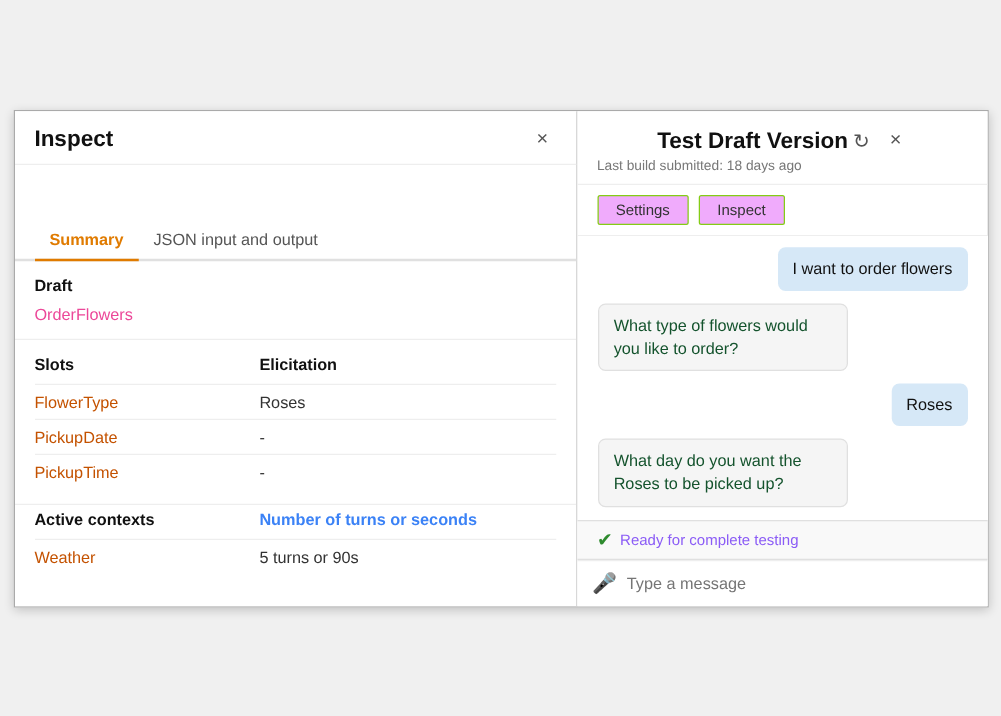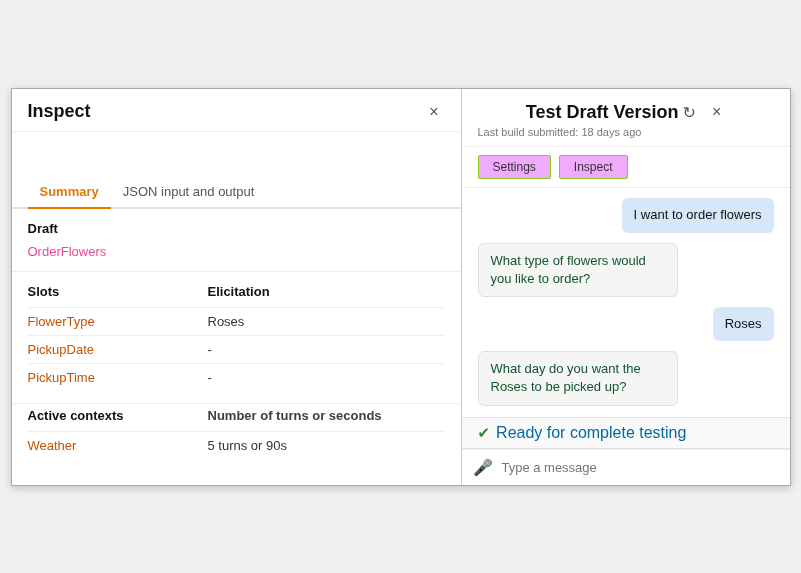--- a/index.html
+++ b/index.html
@@ -141,21 +141,21 @@
     }
     .ac-col-name {
       width: 180px;
       font-weight: 700;
       font-size: 13px;
       color: #111;
     }
     .ac-col-turns {
       font-weight: 700;
       font-size: 13px;
-      color: #404040;
+      color: #3b82f6;
     }
     .ac-row {
       display: flex;
       align-items: center;
       padding: 6px 0;
       border-top: 1px solid #eee;
     }
     .ac-name {
       width: 180px;
       color: #c45200;
@@ -265,22 +265,22 @@
       display: flex;
       align-items: center;
       gap: 6px;
       background: #f9f9f9;
     }
     .status-dot {
       color: #2e8b2e;
       font-size: 15px;
     }
     .status-text {
-      font-size: 16px;
-      color: #0369a1;
+      font-size: 12px;
+      color: #8b5cf6;
     }
     .input-bar {
       display: flex;
       align-items: center;
       padding: 8px 12px;
       gap: 8px;
       border-top: 1px solid #eee;
       background: #fff;
     }
     .mic-icon {

